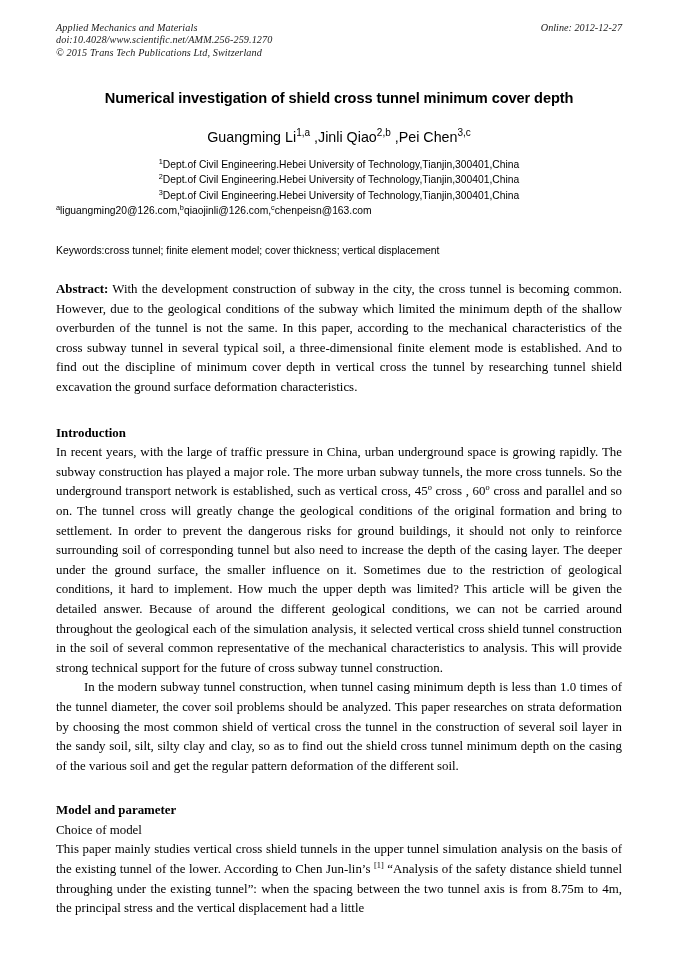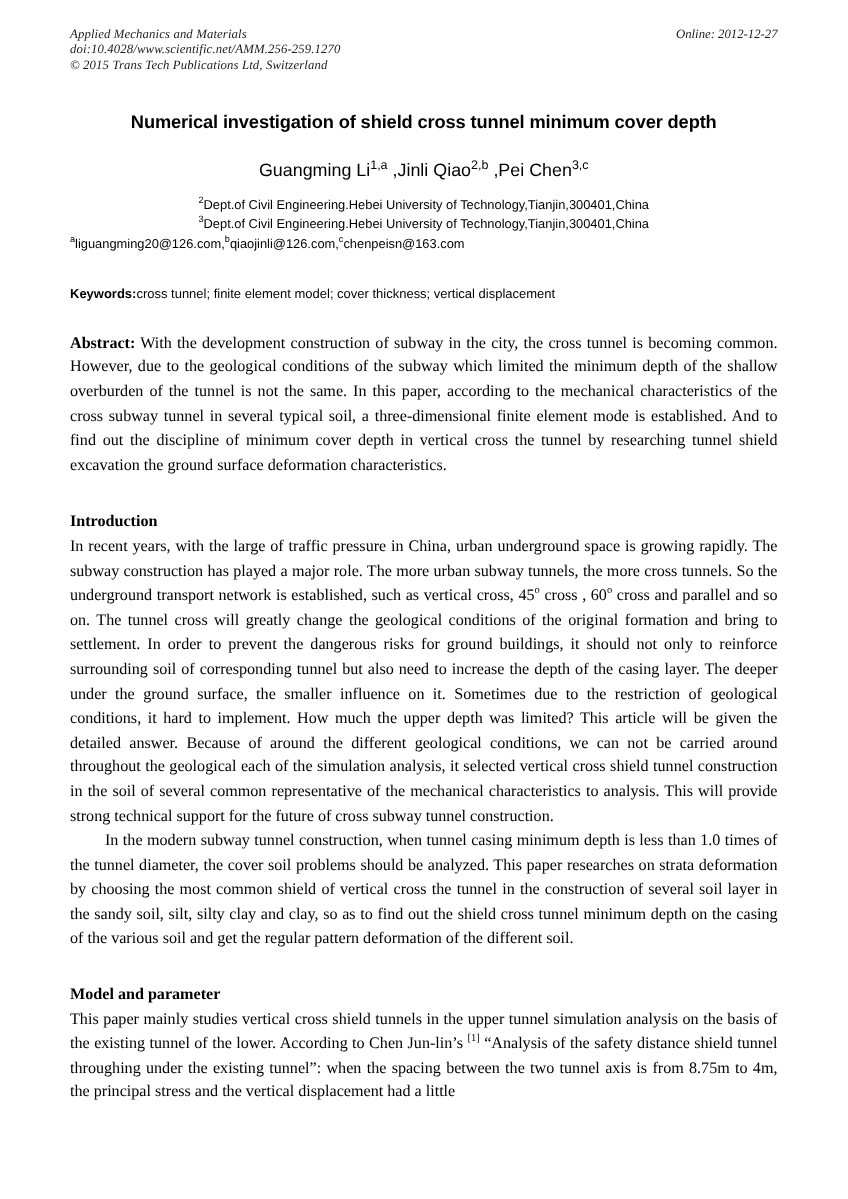--- a/index.html
+++ b/index.html
@@ -110,21 +110,21 @@
 
   
   .keywords {
     font-family: "Liberation Sans", sans-serif;
     font-size: 10.4px;
     line-height: 14px;
     margin-top: 26px;
     text-align: left;
   }
   .keywords .kw-label {
-    font-weight: bold;
+    font-weight: normal;
   }
   .keywords .kw-value {
     font-weight: normal;
   }
 
   
   .abstract {
     font-family: "Liberation Serif", serif;
     font-size: 12.9px;
     line-height: 19.6px;
@@ -185,33 +185,35 @@
     <div class="online-date">Online: 2012-12-27</div>
   </div>
 
   <div class="paper-title">Numerical investigation of shield cross tunnel minimum cover depth</div>
 
   <div class="authors">
     <span>Guangming Li</span><sup>1,a</sup><span> ,</span><span>Jinli Qiao</span><sup>2,b</sup><span> ,</span><span>Pei Chen</span><sup>3,c</sup>
   </div>
 
   <div class="affiliations">
+    <div class="aff-line"><sup>1</sup><span>Dept.of Civil Engineering.Hebei University of Technology,Tianjin,300401,China</span></div>
     <div class="aff-line"><sup>2</sup><span>Dept.of Civil Engineering.Hebei University of Technology,Tianjin,300401,China</span></div>
     <div class="aff-line"><sup>3</sup><span>Dept.of Civil Engineering.Hebei University of Technology,Tianjin,300401,China</span></div>
     <div class="emails"><sup>a</sup><span>liguangming20@126.com,</span><sup>b</sup><span>qiaojinli@126.com,</span><sup>c</sup><span>chenpeisn@163.com</span></div>
   </div>
 
   <div class="keywords">
     <span class="kw-label">Keywords:</span><span class="kw-value">cross tunnel; finite element model; cover thickness; vertical displacement</span>
   </div>
 
   <div class="abstract">
     <span class="ab-label">Abstract:</span> <span>With the development construction of subway in the city, the cross tunnel is becoming common. However, due to the geological conditions of the subway which limited the minimum depth of the shallow overburden of the tunnel is not the same. In this paper, according to the mechanical characteristics of the cross subway tunnel in several typical soil, a three-dimensional finite element mode is established. And to find out the discipline of minimum cover depth in vertical cross the tunnel by researching tunnel shield excavation the ground surface deformation characteristics.</span>
   </div>
 
   <div class="section-heading mt-intro">Introduction</div>
   <div class="body-para"><span>In recent years, with the large of traffic pressure in China, urban underground space is growing rapidly. The subway construction has played a major role. The more urban subway tunnels, the more cross tunnels. So the underground transport network is established, such as vertical cross, 45</span><sup>o</sup><span> cross , 60</span><sup>o</sup><span> cross and parallel and so on. The tunnel cross will greatly change the geological conditions of the original formation and bring to settlement. In order to prevent the dangerous risks for ground buildings, it should not only to reinforce surrounding soil of corresponding tunnel but also need to increase the depth of the casing layer. The deeper under the ground surface, the smaller influence on it. Sometimes due to the restriction of geological conditions, it hard to implement. How much the upper depth was limited? This article will be given the detailed answer. Because of around the different geological conditions, we can not be carried around throughout the geological each of the simulation analysis, it selected vertical cross shield tunnel construction in the soil of several common representative of the mechanical characteristics to analysis. This will provide strong technical support for the future of cross    subway tunnel construction.</span></div>
   <div class="body-para indent">In the modern subway tunnel construction, when tunnel casing minimum depth is less than 1.0 times of the tunnel diameter, the cover soil problems should be analyzed. This paper researches on strata deformation by choosing the most common shield of vertical cross the tunnel in the construction of several soil layer in the sandy soil, silt, silty clay and clay, so as to find out the shield cross tunnel minimum depth on the casing of the various soil and get the regular pattern deformation of the different soil.</div>
 
   <div class="section-heading mt-model">Model and parameter</div>
+  <div class="subsection-heading">Choice of model</div>
   <div class="body-para"><span>This paper mainly studies vertical cross shield tunnels in the upper tunnel simulation analysis on the basis of the existing tunnel of the lower. According to Chen Jun-lin’s </span><sup>[1]</sup><span> “Analysis of the safety distance shield tunnel throughing under the existing tunnel”: when the spacing between the two tunnel axis is from 8.75m to 4m, the principal stress and the vertical displacement had a little</span></div>
 
 </div>
 
 </body></html>

